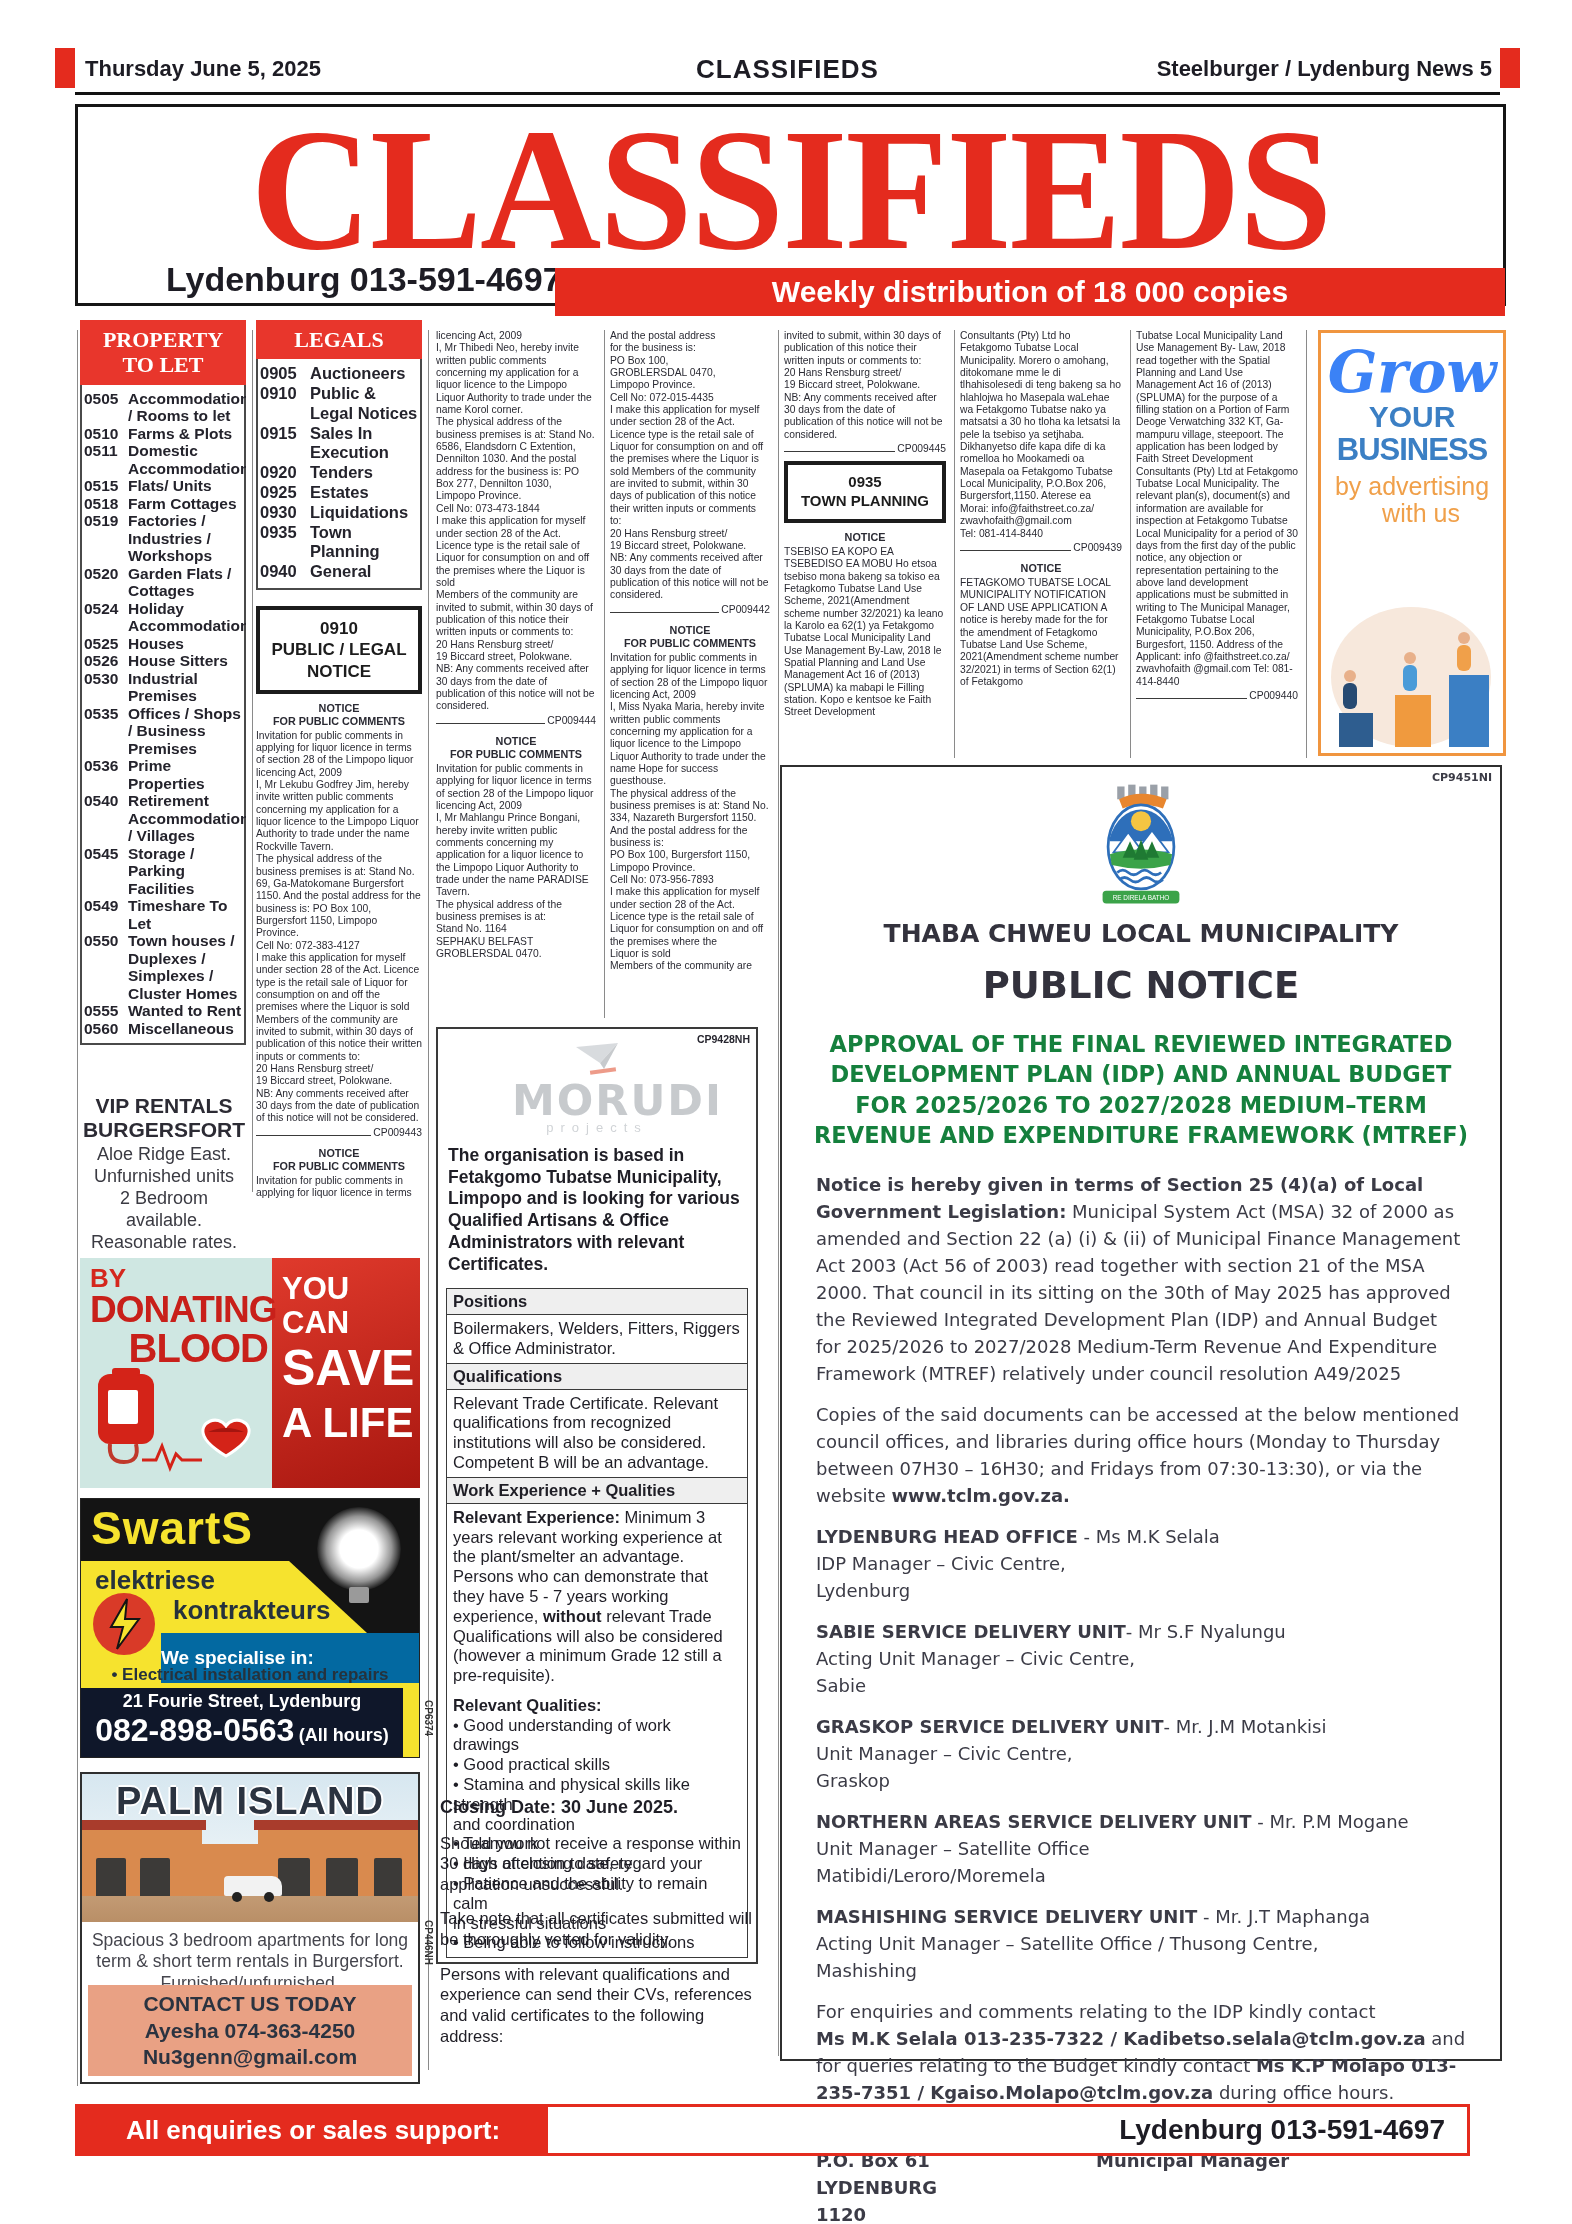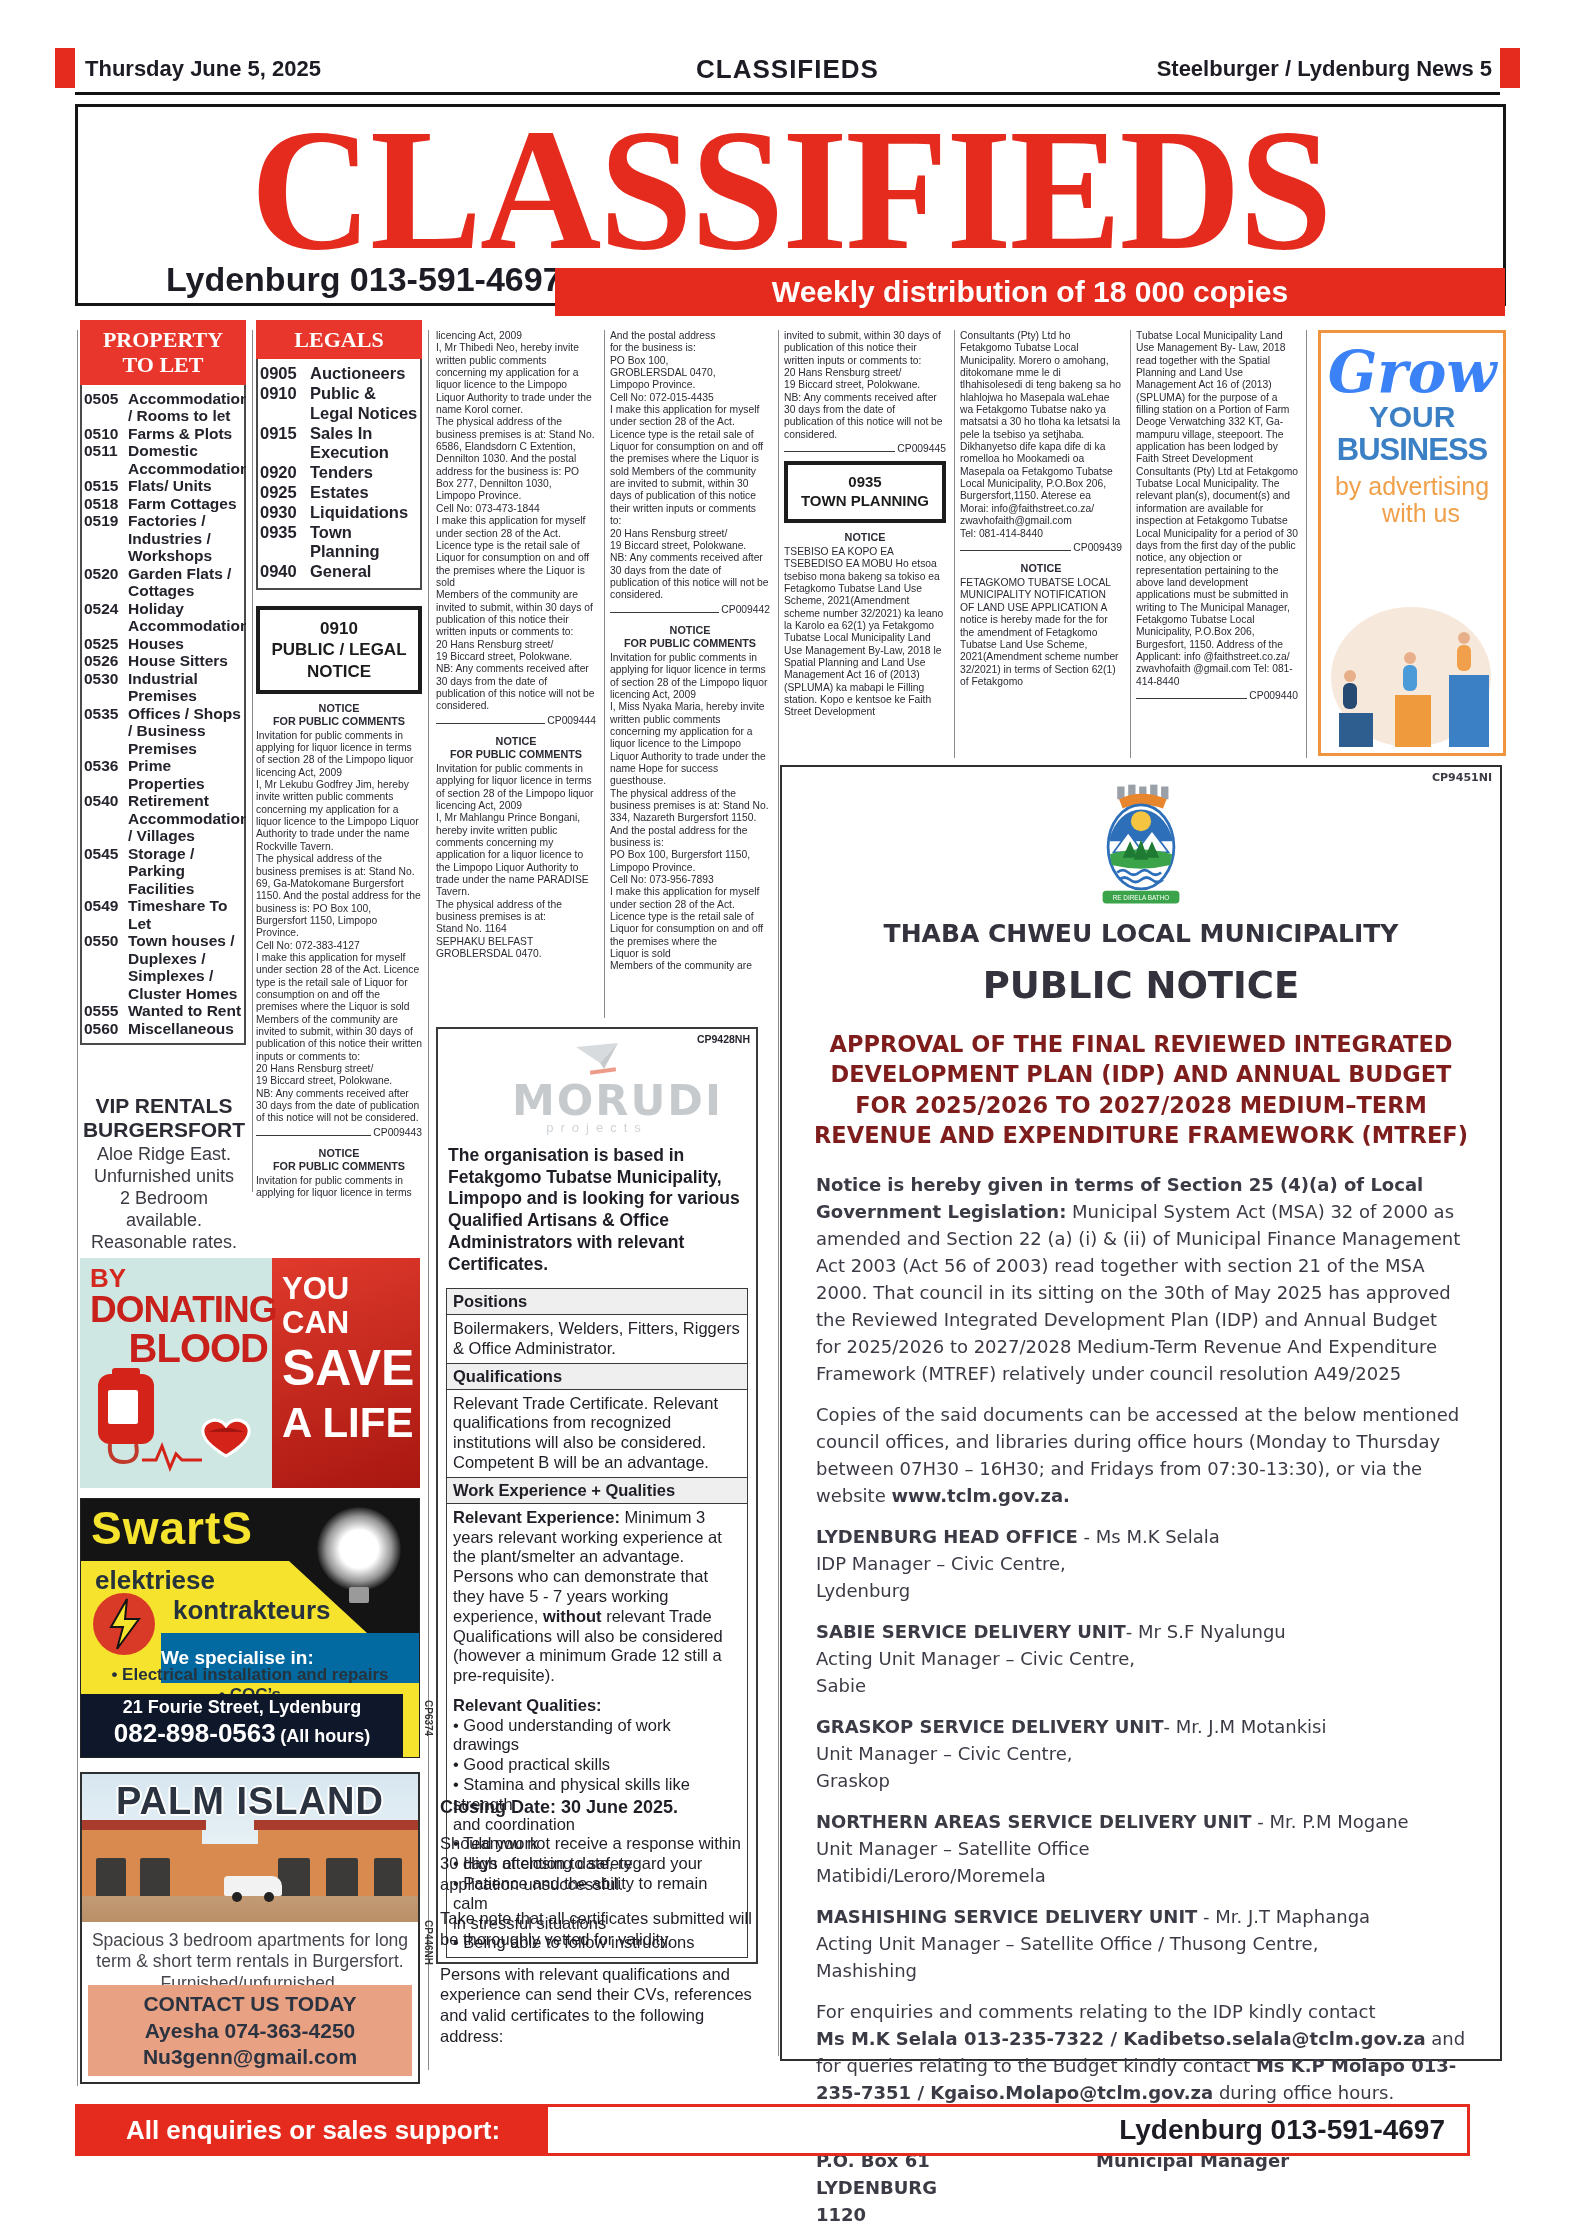--- a/index.html
+++ b/index.html
@@ -44,21 +44,21 @@
   .vip{text-align:center;color:#3a3a42;}
   .vip .h{font-size:21px;font-weight:bold;color:#2c2b34;line-height:1.15;}
   .vip .b{font-size:18px;line-height:1.22;margin-top:2px;}
   .vip .c{font-size:19px;font-weight:bold;margin-top:2px;line-height:1.2;}
   
   .muni{position:absolute;left:780px;top:765px;width:718px;height:1292px;border:2px solid #2f2f2f;
      font-family:"DejaVu Sans",sans-serif;color:#3b3b46;}
   .muni .cpcode{position:absolute;top:4px;right:8px;font-size:11px;font-weight:bold;color:#3b3b46;}
   .muni .title{ text-align:center;font-size:25px;font-weight:bold;color:#33323d;margin:10px 0 0 0;}
   .muni .pn{text-align:center;font-size:37px;font-weight:bold;color:#33323d;margin:16px 0 0 0;}
-  .muni .appr{text-align:center;font-size:22.5px;font-weight:bold;color:#7f1d1d;margin:22px 30px 0 30px;line-height:1.35;}
+  .muni .appr{text-align:center;font-size:22.5px;font-weight:bold;color:#15803d;margin:22px 30px 0 30px;line-height:1.35;}
   .muni .body{margin:20px 34px 0 34px;font-size:18px;line-height:1.5;}
   .muni p{margin:0 0 14px 0;}
   .muni .b{font-weight:bold;}
   .muni .office{margin-bottom:14px;}
   .muni .addrrow{display:flex;margin-top:6px;font-weight:bold;}
   .muni .addrrow .col1{width:280px;}
   .crest{display:block;margin:14px auto 0 auto;}
   
   .morudibox{position:absolute;left:436px;top:1027px;width:322px;border:2px solid #3a3a3a;background:#fff;padding:6px 8px 4px 8px;box-sizing:border-box;}
   .morudibox .cpcode{position:absolute;top:4px;right:6px;font-size:10.5px;font-weight:bold;}
@@ -88,21 +88,21 @@
   .swarts .topblack{position:absolute;left:0;top:0;width:100%;height:62px;background:#141414;}
   .swarts .wedge{position:absolute;right:0;top:62px;width:0;height:0;border-top:120px solid #141414;border-left:130px solid transparent;}
   .swarts .nm{position:absolute;left:10px;top:2px;color:#f6e32e;font-size:46px;font-weight:bold;letter-spacing:1px;}
   .swarts .e1{position:absolute;left:14px;top:66px;font-size:26px;font-weight:bold;color:#26323c;}
   .swarts .e2{position:absolute;left:92px;top:96px;font-size:26px;font-weight:bold;color:#26323c;}
   .swarts .redc{position:absolute;left:12px;top:94px;width:62px;height:62px;border-radius:50%;background:#d93a28;}
   .swarts .spec{position:absolute;left:80px;top:134px;right:0;background:#0369a1;color:#fff;font-weight:bold;font-size:19px;padding:14px 0;}
   .swarts .bull{position:absolute;left:0;right:0;top:166px;text-align:center;font-weight:bold;font-size:17px;color:#26323c;line-height:1.2;}
   .swarts .bot{position:absolute;left:0;right:16px;bottom:0;background:#0f172a;color:#fff;text-align:center;padding:3px 0 8px 0;}
   .swarts .bot .a{font-size:18px;font-weight:bold;}
-  .swarts .bot .p{font-size:26px;font-weight:bold;}
+  .swarts .bot .p{font-size:32px;font-weight:bold;}
   .swarts .bot .h{font-size:18px;font-weight:bold;}
   .bulbglow{position:absolute;right:18px;top:8px;width:84px;height:84px;border-radius:50%;
      background:radial-gradient(circle,#ffffff 0 32%,rgba(255,255,255,.55) 55%,rgba(255,255,255,0) 72%);}
   .bulbbase{position:absolute;right:50px;top:88px;width:20px;height:16px;background:#9a9a9a;border-radius:2px;}
   .vcp{position:absolute;font-size:10px;font-weight:bold;color:#333;writing-mode:vertical-rl;}
   
   .palm{position:absolute;left:80px;top:1772px;width:340px;height:312px;border:2px solid #2f2f2f;background:#fff;box-sizing:border-box;}
   .palm .photo{position:relative;width:100%;height:148px;background:linear-gradient(#d7e7f0,#eef5f8 70%,#c9a27c 70%,#b98f67);overflow:hidden;}
   .palm .title{position:absolute;left:0;right:0;top:6px;text-align:center;font-size:38px;font-weight:bold;color:#2b3340;
       text-shadow:-2px 0 #fff,2px 0 #fff,0 -2px #fff,0 2px #fff;letter-spacing:1px;z-index:3;}

